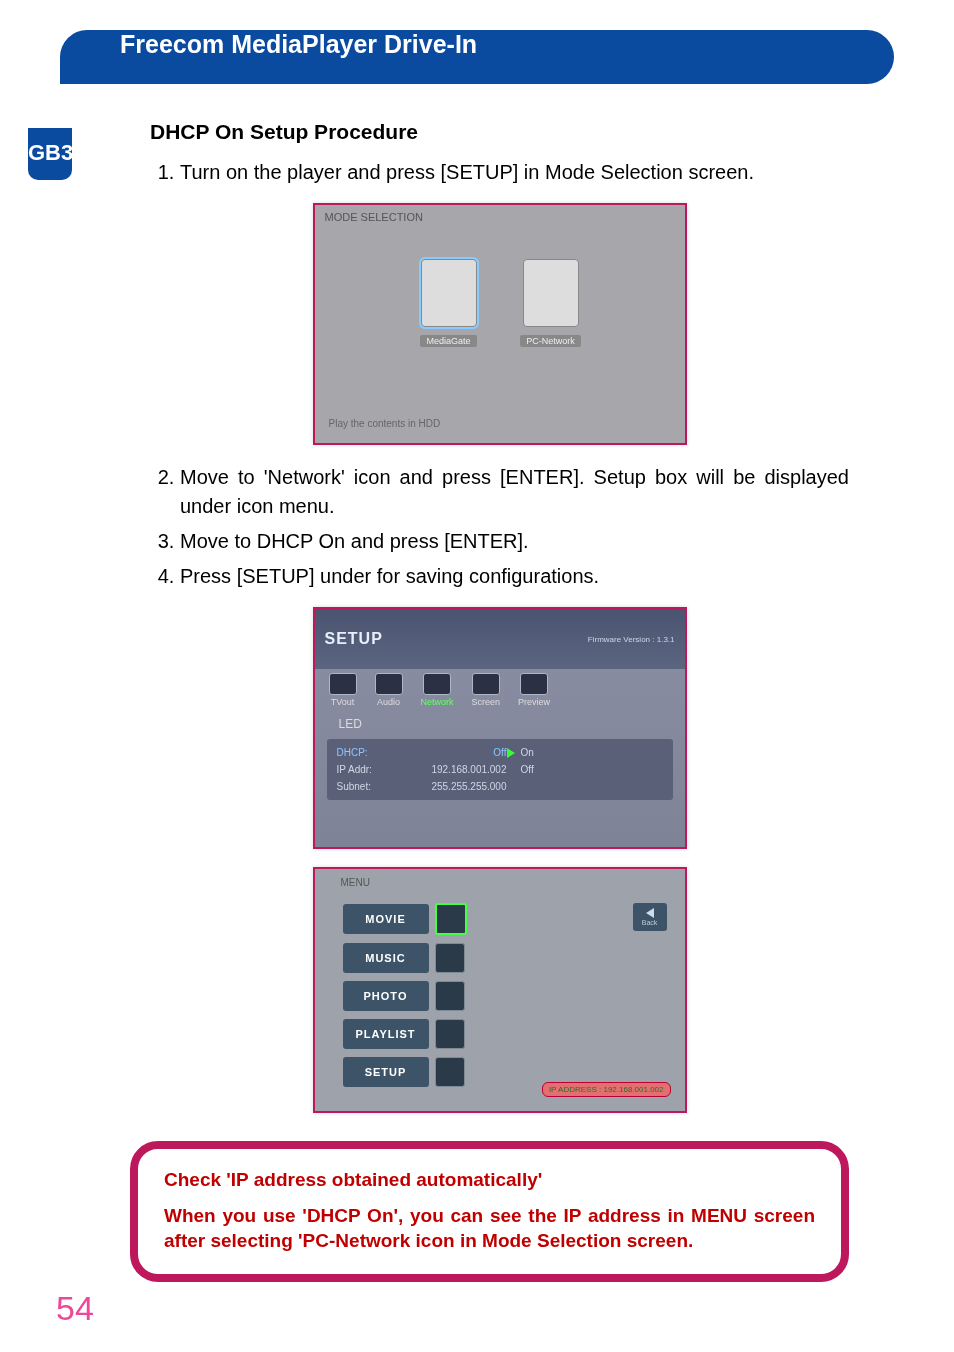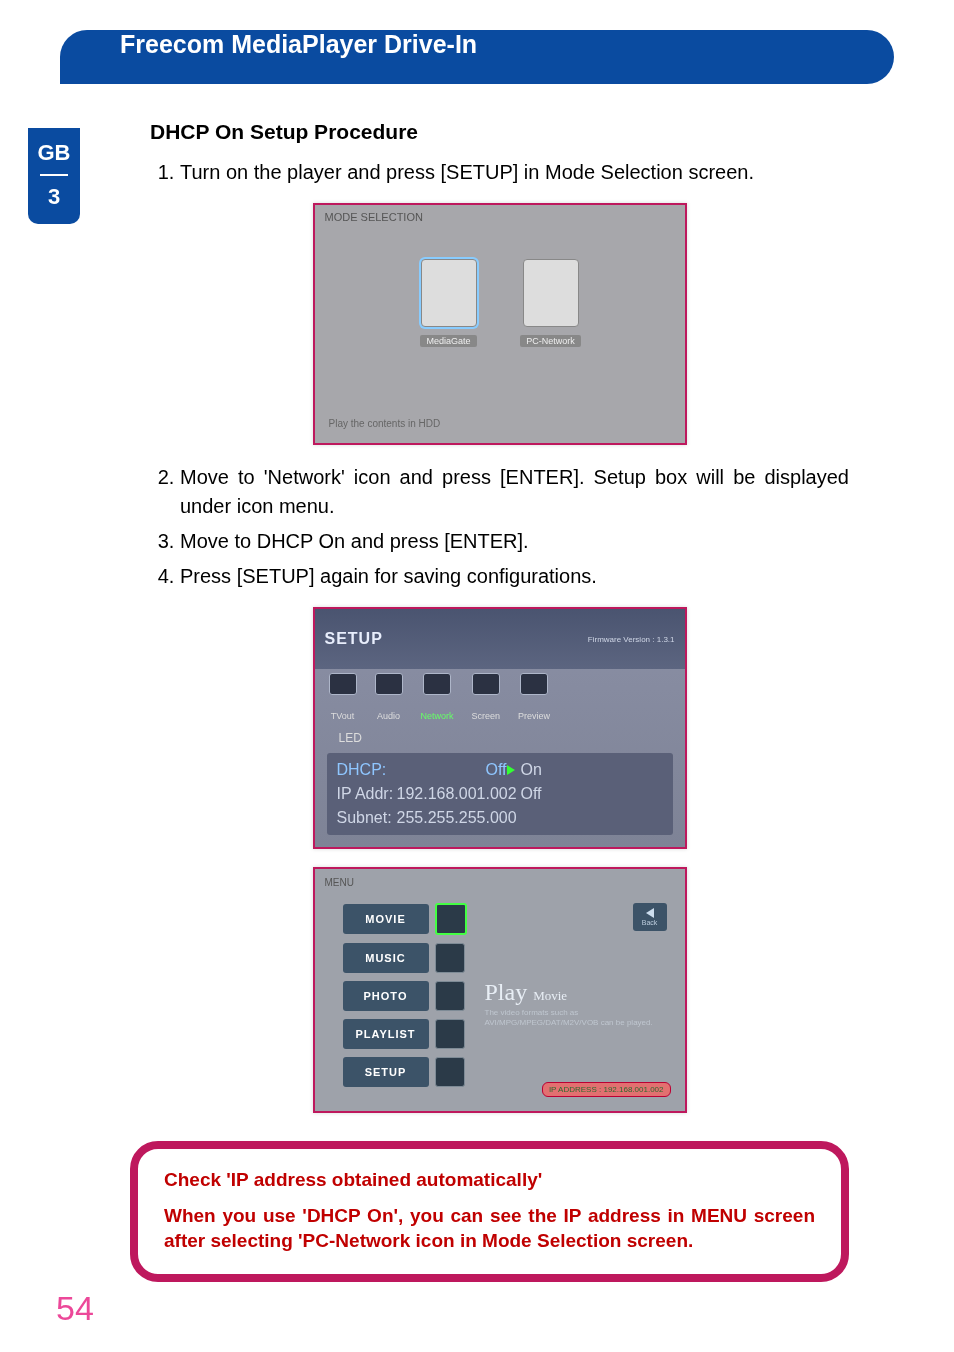--- a/index.html
+++ b/index.html
@@ -1,19 +1,19 @@
 <!DOCTYPE html>
 <html><head>
 <meta charset="utf-8">
 <style>
 html,body{margin:0;padding:0;background:#fff;font-family:Arial,Helvetica,sans-serif;color:#000}
 .page{width:954px;height:1352px;position:relative;background:#fff;overflow:hidden}
 .header-banner{position:absolute;left:60px;right:60px;top:30px;height:54px;background:#0a4ba0;border-radius:28px 28px 28px 0;display:flex;align-items:flex-start;padding-left:60px;box-sizing:border-box}
 .header-banner span{color:#fff;font-size:25px;font-weight:bold}
-.side-tab{position:absolute;left:28px;top:128px;width:52px;background:#0a4ba0;border-radius:0 0 10px 10px;padding:12px 0 14px;display:flex;flex-direction:column;align-items:center;color:#fff;font-weight:bold;font-size:22px}
+.side-tab{position:absolute;left:28px;top:128px;width:44px;background:#0a4ba0;border-radius:0 0 10px 10px;padding:12px 0 14px;display:flex;flex-direction:row;align-items:center;color:#fff;font-weight:bold;font-size:22px}
 .side-tab .divider{width:28px;height:2px;background:#fff;margin:8px 0}
 .content{position:absolute;left:150px;right:105px;top:120px;bottom:90px}
 .section-title{font-weight:bold;font-size:21px;margin-bottom:14px}
 ol.steps{margin:0;padding-left:30px;font-size:20px;line-height:1.45}
 ol.steps li{margin-bottom:6px;text-align:justify}
 .screenshot{margin:16px auto 18px;border:2px solid #be185d;box-shadow:0 0 4px rgba(0,0,0,.15)}
 
 .shot1{width:370px;height:238px;background:#a7a7ab;position:relative}
 .shot1 .title{position:absolute;left:10px;top:6px;font-size:11px;color:#555}
 .shot1 .icons{position:absolute;top:54px;left:0;right:0;display:flex;justify-content:center;gap:32px}
@@ -21,30 +21,30 @@
 .mode-icon .box{width:54px;height:66px;background:#ddd;border:1px solid #888;border-radius:4px;margin:0 auto 8px}
 .mode-icon.sel .box{box-shadow:0 0 0 2px #8cf}
 .mode-icon .lbl{display:inline-block;background:#888;color:#eee;padding:1px 6px;border-radius:2px;font-size:9px}
 .shot1 .hint{position:absolute;left:14px;bottom:14px;font-size:10px;color:#666}
 
 .shot2{width:370px;height:238px;background:linear-gradient(#8a8fa5,#7e8396);position:relative;color:#cfd6e6;font-size:10px}
 .shot2 .toprow{height:60px;background:linear-gradient(#4a5470,#5c6580);display:flex;align-items:center;padding:0 10px;gap:16px}
 .shot2 .toprow .setup-lbl{color:#e8eefc;font-size:16px;font-weight:bold;letter-spacing:1px}
 .shot2 .toprow .ver{margin-left:auto;font-size:8px;color:#cfd6e6}
 .shot2 .tabs{display:flex;gap:18px;padding:4px 14px 10px;font-size:9px;color:#ddd}
-.shot2 .tabs .tab{display:flex;flex-direction:column;align-items:center;gap:16px}
+.shot2 .tabs .tab{display:flex;flex-direction:column;align-items:center;gap:2px}
 .shot2 .tabs .tab .ic{width:26px;height:20px;background:#2b3142;border:1px solid #aeb6c9;border-radius:3px}
 .shot2 .tabs .tab.sel{color:#6f6}
 .shot2 .led{padding-left:24px;font-size:12px;color:#ddd}
-.shot2 .panel{margin:8px 12px 0;background:#5a6078;border-radius:3px;padding:8px 10px;display:grid;grid-template-columns:60px 110px 14px 60px;row-gap:6px;align-items:center;font-size:16px}
+.shot2 .panel{margin:8px 12px 0;background:#5a6078;border-radius:3px;padding:8px 10px;display:grid;grid-template-columns:60px 110px 14px 60px;row-gap:6px;align-items:center;font-size:10px}
 .shot2 .panel .k{color:#8fc6ff}
 .shot2 .panel .tri{width:0;height:0;border-left:8px solid #3f3;border-top:5px solid transparent;border-bottom:5px solid transparent}
 
 .shot3{width:370px;height:242px;background:#9ea2aa;position:relative;color:#dfe6ef;font-size:10px}
-.shot3 .mlabel{position:absolute;left:10px;top:8px;font-size:10px;color:#555}
+.shot3 .mlabel{position:absolute;left:26px;top:8px;font-size:10px;color:#555}
 .shot3 .left{position:absolute;left:28px;top:34px;display:flex;flex-direction:column;gap:8px}
 .shot3 .left .row{display:flex;align-items:center;gap:6px}
 .shot3 .left .btn{width:86px;height:30px;background:#3c5368;border-radius:3px;display:flex;align-items:center;justify-content:center;color:#fff;font-size:11px;font-weight:bold;letter-spacing:1px}
 .shot3 .left .ic{width:28px;height:28px;background:#2b3a48;border:1px solid #7e8b96;border-radius:3px}
 .shot3 .left .row.sel .ic{border:2px solid #4f4}
 .shot3 .back{position:absolute;right:18px;top:34px;width:34px;height:28px;background:#3c5368;border-radius:3px;display:flex;flex-direction:column;align-items:center;justify-content:center;font-size:7px;color:#bcd}
 .shot3 .back::before{content:"";width:0;height:0;border-right:8px solid #cde;border-top:5px solid transparent;border-bottom:5px solid transparent;margin-bottom:1px}
 .shot3 .play{position:absolute;left:170px;top:110px;width:180px;color:#cfd6df}
 .shot3 .play .big{font-family:Georgia,serif;font-size:24px;color:#e8eef5}
 .shot3 .play .big .sm{font-size:13px}
@@ -90,21 +90,21 @@
           <div class="box"></div>
           <span class="lbl">PC-Network</span>
         </div>
       </div>
       <div class="hint">Play the contents in HDD</div>
     </div>
 
     <ol class="steps" start="2">
       <li>Move to 'Network' icon and press [ENTER]. Setup box will be displayed under icon menu.</li>
       <li>Move to DHCP On and press [ENTER].</li>
-      <li>Press [SETUP] again for saving configurations.</li>
+      <li>Press [SETUP] under for saving configurations.</li>
     </ol>
 
     <div class="screenshot shot2">
       <div class="toprow">
         <span class="setup-lbl">SETUP</span>
         <span class="ver">Firmware Version : 1.3.1</span>
       </div>
       <div class="tabs">
         <div class="tab">
             <div class="ic"></div>
@@ -164,24 +164,20 @@
             <div class="ic"></div>
           </div>
         <div class="row">
             <div class="btn">SETUP</div>
             <div class="ic"></div>
           </div>
       </div>
       <div class="back">
           <span>Back</span>
         </div>
-      <div class="play">
-        <div class="big"><span>Play</span> <span class="sm">Movie</span></div>
-        <div class="desc">The video formats such as AVI/MPG/MPEG/DAT/M2V/VOB can be played.</div>
-      </div>
       <div class="ipbar"><span>IP ADDRESS : 192.168.001.002</span></div>
     </div>
 
   </div>
 
   <div class="callout">
     <p>Check 'IP address obtained automatically'</p>
     <p>When you use 'DHCP On', you can see the IP address in MENU screen after selecting 'PC-Network icon in Mode Selection screen.</p>
   </div>
 

